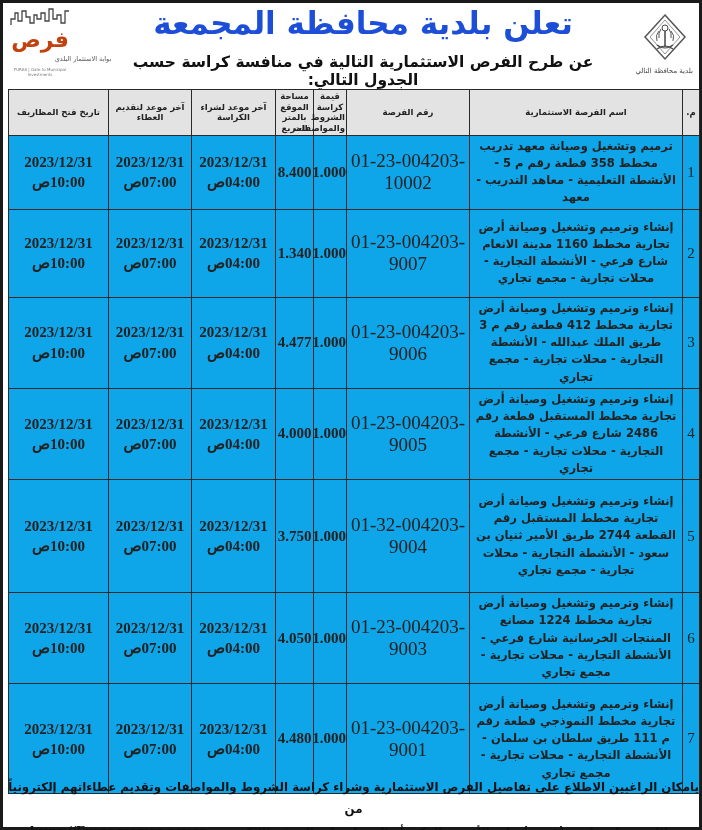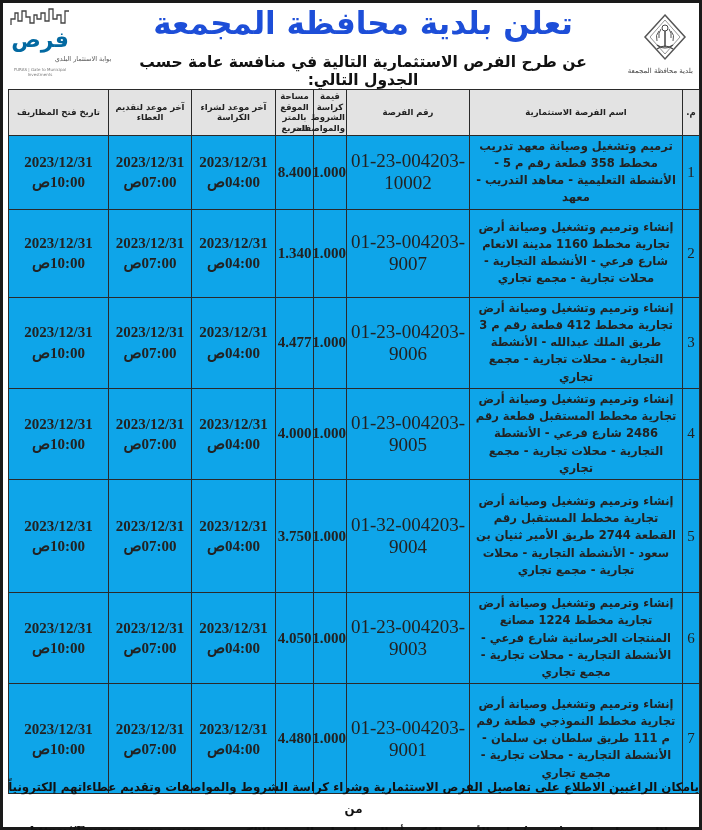--- a/index.html
+++ b/index.html
@@ -16,21 +16,21 @@
     direction: rtl; color: #1d4ed8; letter-spacing: 0px;
   }
   .subtitle {
     position: absolute; left: 120px; width: 480px; top: 50px; text-align: center;
     font-family: "DejaVu Sans", sans-serif; font-weight: bold; font-size: 15.5px;
     direction: rtl; color: #111;
   }
   .logo-left { position: absolute; left: 6px; top: 4px; width: 62px; height: 70px; }
   .logo-left .word {
     position: absolute; left: 0; top: 20px; width: 62px; text-align: center;
-    font-size: 22px; font-weight: bold; color: #0369a1; direction: rtl;
+    font-size: 22px; font-weight: bold; color: #c2410c; direction: rtl;
   }
   .logo-left .caption {
     position: absolute; left: 0; top: 48px; width: 62px; text-align: center;
     font-size: 6.5px; color: #555; direction: rtl; margin-left: 43px;
   }
   .logo-left .caption2 {
     position: absolute; left: 0; top: 60px; width: 62px; text-align: center;
     font-size: 4px; color: #777;
   }
   .logo-right { position: absolute; right: 6px; top: 8px; width: 72px; height: 72px; }
@@ -75,32 +75,32 @@
     <div class="logo-left">
       <svg width="62" height="20" viewBox="0 0 62 20" style="position:absolute;left:0;top:0;">
         <path d="M2 18 L2 12 L6 12 L6 6 L9 6 L9 14 L13 14 L13 4 L17 4 L17 10 L21 10 L21 16 L25 16 L25 8 L28 8 L28 12 L32 12 L32 6 L36 6 L36 14 L40 14 L40 2 L44 2 L44 12 L48 12 L48 8 L52 8 L52 16 L56 16 L56 4 L60 4" fill="none" stroke="#444" stroke-width="1.3"></path>
       </svg>
       <div class="word">فرص</div>
       <div class="caption">بوابة الاستثمار البلدي</div>
       <div class="caption2">FURAS | Gate to Municipal Investments</div>
     </div>
 
     <div class="title">تعلن بلدية محافظة المجمعة</div>
-    <div class="subtitle">عن طرح الفرص الاستثمارية التالية في منافسة عامة حسب الجدول التالي:</div>
+    <div class="subtitle">عن طرح الفرص الاستثمارية التالية في منافسة كراسة حسب الجدول التالي:</div>
 
     <div class="logo-right">
       <svg width="72" height="56" viewBox="0 0 72 56" style="position:absolute;left:0;top:0;">
         <polygon points="44,4 64,26 44,48 24,26" fill="none" stroke="#555" stroke-width="1.5"></polygon>
         <polygon points="44,9 59,26 44,43 29,26" fill="none" stroke="#777" stroke-width="0.8"></polygon>
         <path d="M38 20 Q34 24 36 30 M50 20 Q54 24 52 30 M40 18 Q37 22 38 27 M48 18 Q51 22 50 27" fill="none" stroke="#555" stroke-width="1"></path>
         <circle cx="44" cy="17" r="3" fill="none" stroke="#444" stroke-width="1"></circle>
         <line x1="44" y1="20" x2="44" y2="36" stroke="#444" stroke-width="1.5"></line>
         <path d="M36 38 Q44 32 52 38 M36 34 Q44 40 52 34" fill="none" stroke="#444" stroke-width="1.2"></path>
       </svg>
-      <div class="caption">بلدية محافظة المجمعة</div>
+      <div class="caption">بلدية محافظة التالي</div>
     </div>
   </div>
 
   <table class="grid">
     <colgroup>
       <col style="width:17px">
       <col style="width:213px">
       <col style="width:123px">
       <col style="width:33px">
       <col style="width:38px">

